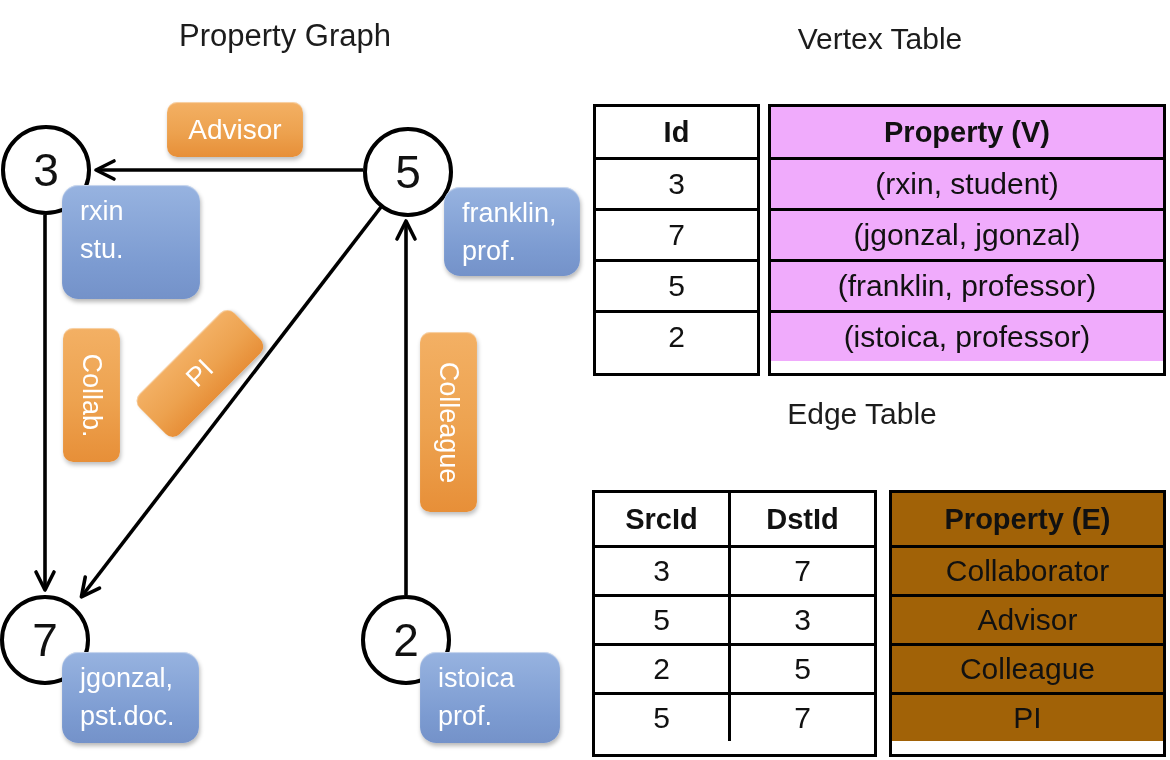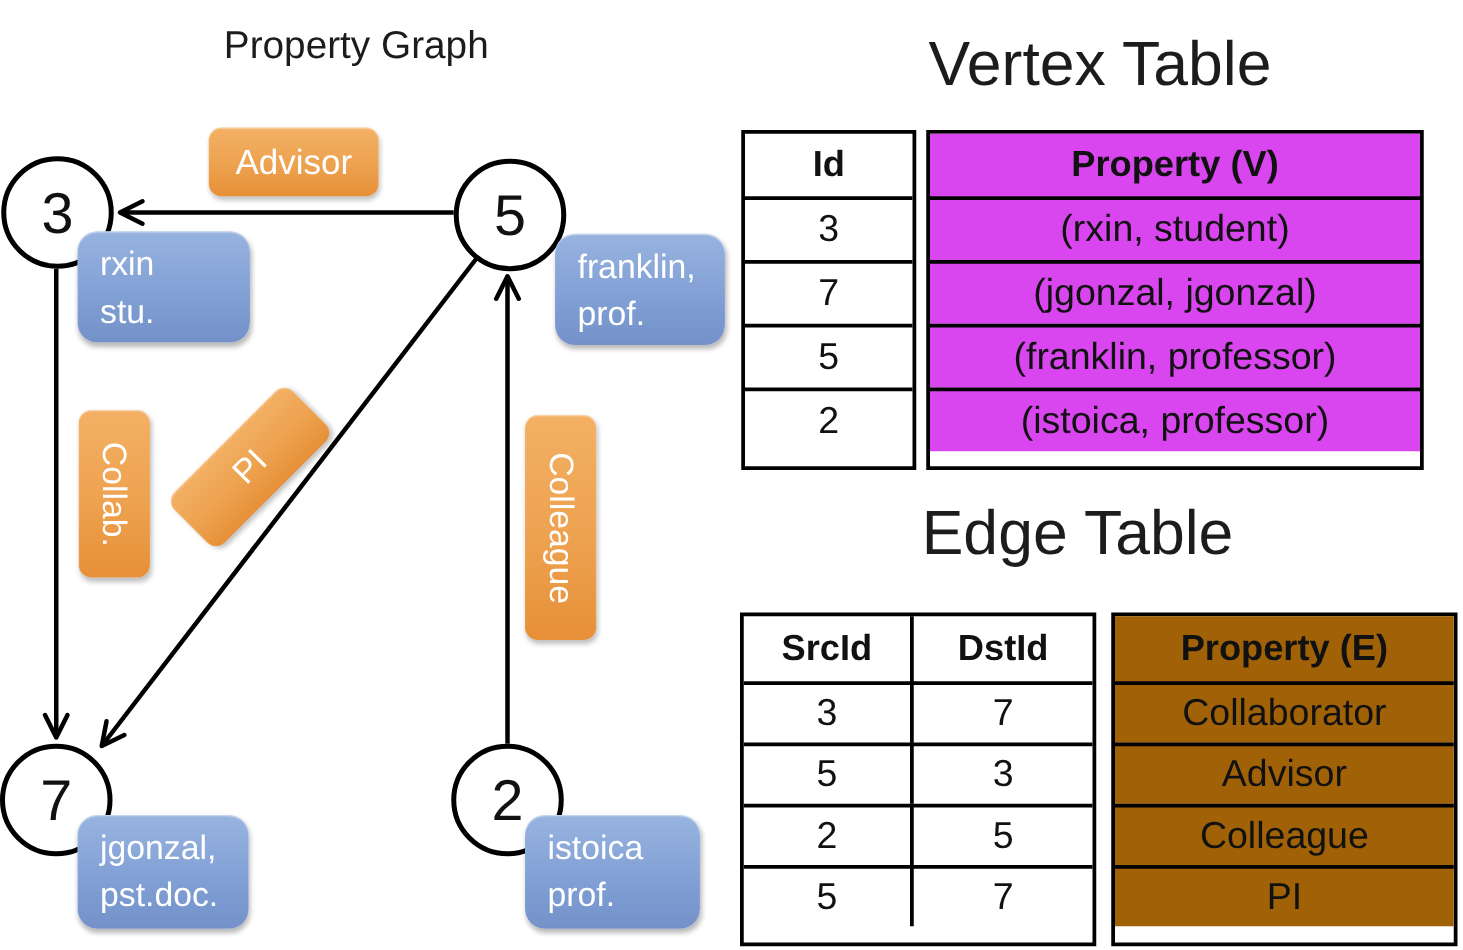--- a/index.html
+++ b/index.html
@@ -1,20 +1,20 @@
 <!DOCTYPE html>
 <html><head>
 <meta charset="utf-8">
 <style>
   html,body { margin:0; padding:0; background:#fff; }
   #page {
     position:relative; width:1170px; height:760px; overflow:hidden;
     font-family:"Liberation Sans", sans-serif; color:#111; background:#fff;
   }
-  .title { position:absolute; text-align:center; font-size:50px; font-weight:400;
+  .title { position:absolute; text-align:center; font-size:30px; font-weight:400;
            color:#1c1c1c; letter-spacing:0; white-space:nowrap; }
   #graph-title  { top:18px;  left:10px;  width:550px; font-size:31px; }
   #vertex-title { top:22px;  left:600px; width:560px; }
   #edge-title   { top:397px; left:597px; width:530px; }
 
   
   #edge-svg { position:absolute; left:0; top:0; z-index:2; }
   .node { position:absolute; width:90px; height:90px; border-radius:50%;
           background:#fff; border:4px solid #000; box-sizing:border-box;
           display:flex; align-items:center; justify-content:center; z-index:1; }
@@ -22,21 +22,21 @@
   #node-3 { left:1px;   top:125px; }
   #node-5 { left:363px; top:127px; }
   #node-7 { left:0px;   top:595px; }
   #node-2 { left:361px; top:595px; }
 
   .vbox { position:absolute; z-index:3; border-radius:16px;
           background:linear-gradient(180deg,#97b3e0 0%,#7c9bd1 70%,#7492c9 100%);
           box-shadow:1px 3px 4px rgba(0,0,0,.28), inset 0 1px 1px rgba(255,255,255,.5);
           color:#fff; font-size:27px; line-height:38px;
           padding:7px 0 0 18px; box-sizing:border-box; }
-  #vbox-rxin     { left:62px;  top:185px; width:138px; height:89px; }
+  #vbox-rxin     { left:62px;  top:185px; width:138px; height:114px; }
   #vbox-franklin { left:444px; top:187px; width:136px; height:89px; }
   #vbox-jgonzal  { left:62px;  top:652px; width:137px; height:91px; }
   #vbox-istoica  { left:420px; top:652px; width:140px; height:91px; }
 
   .ebox { position:absolute; z-index:3; border-radius:10px;
           background:linear-gradient(180deg,#f3b064 0%,#eda24f 55%,#e78f38 100%);
           box-shadow:1px 3px 4px rgba(0,0,0,.25), inset 0 1px 1px rgba(255,255,255,.45);
           color:#fff; display:flex; align-items:center; justify-content:center;
           font-size:27px; box-sizing:border-box; }
   #ebox-advisor   { left:167px; top:102px; width:136px; height:55px; font-size:28px; }
@@ -48,24 +48,24 @@
   
   .tablewrap { position:absolute; display:flex; }
   #vertex-table { left:593px; top:104px; gap:8px; }
   #edge-table   { left:592px; top:490px; gap:12px; }
   .tblock { border:3px solid #000; box-sizing:border-box; background:#fff; display:grid; }
   .cell { display:flex; align-items:center; justify-content:center;
           font-size:30px; color:#111; box-sizing:border-box; }
   .cell.hdr { font-weight:bold; font-size:29px; }
   .bt { border-top:3px solid #000; }
   .bl { border-left:3px solid #000; }
-  .bluefill { background:#d946ef; }
+  .bluefill { background:#f0abfc; }
   .tanfill  { background:#a16207; }
 
-  #vt-id   { width:140px; height:272px; grid-template-rows:50px 51px 51px 51px 51px; }
+  #vt-id   { width:167px; height:272px; grid-template-rows:50px 51px 51px 51px 51px; }
   #vt-prop { width:398px; height:272px; grid-template-rows:50px 51px 51px 51px 51px; }
   #et-ids  { width:285px; height:267px; grid-template-columns:133px 1fr;
              grid-template-rows:52px 49px 49px 49px 49px; }
   #et-prop { width:277px; height:267px; grid-template-rows:52px 49px 49px 49px 49px; }
 </style>
 </head>
 <body>
 
 <div id="page">
 

